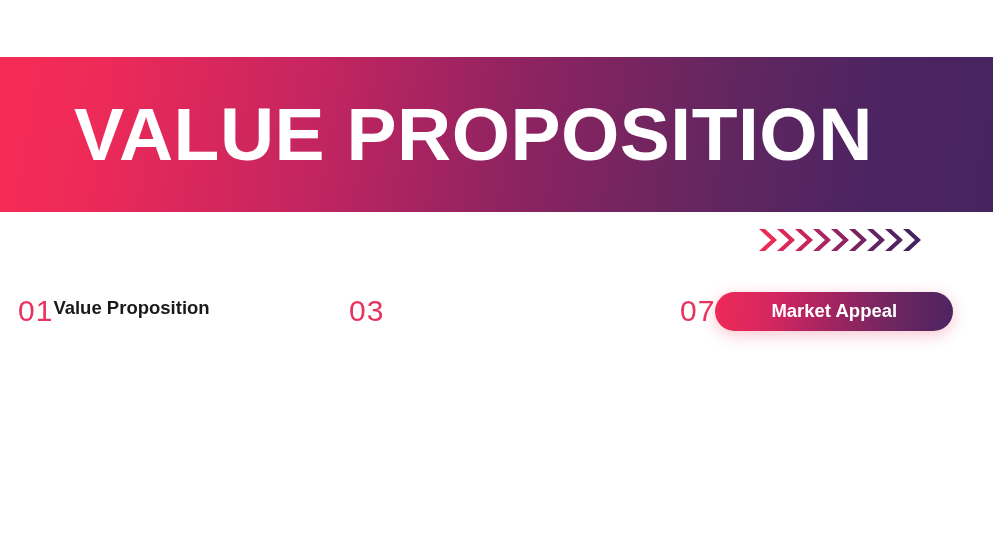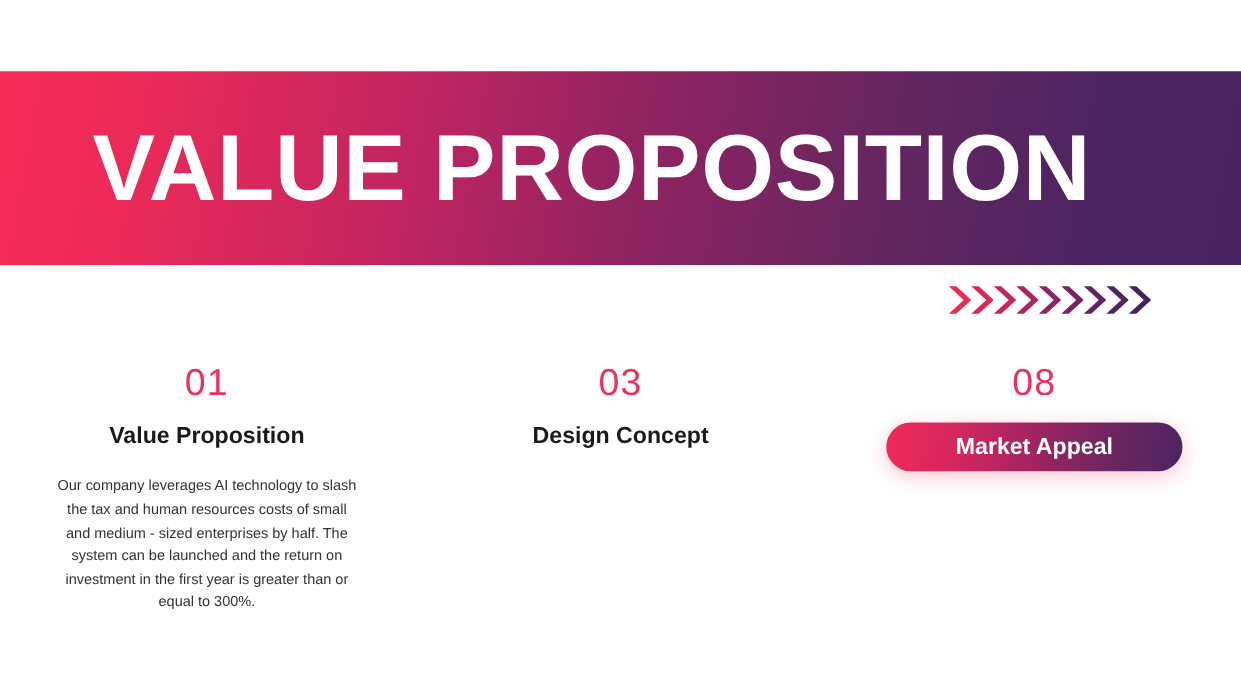--- a/index.html
+++ b/index.html
@@ -61,21 +61,20 @@
     position: absolute;
     left: 0;
     top: 292px;
     width: 993px;
     display: flex;
   }
   .col {
     width: 331px;
     box-sizing: border-box;
     display: flex;
-    flex-direction: column;
     align-items: center;
     padding: 0 18px;
   }
   .col-num {
     color: #e8335f;
     font-size: 30px;
     font-weight: normal;
     line-height: 1;
     letter-spacing: 1px;
     margin: 0 0 16px 0;
@@ -145,26 +144,24 @@
     <svg class="chev" viewBox="0 0 20 26">
       <path d="M2 2 L14 13 L2 24 L8 24 L20 13 L8 2 Z" fill="#442360"></path>
     </svg>
   </div>
 
 <div class="columns">
 
   <div class="col">
     <div class="col-num">01</div>
     <div class="col-head">Value Proposition</div>
-    <p class="col-body">Our company leverages AI technology to slash the tax and human resources costs of small and medium - sized enterprises by half. The system can be launched and the return on investment in the first year is greater than or equal to 300%.</p>
   </div>
 
   <div class="col">
     <div class="col-num">03</div>
-    <div class="col-head">Design Concept</div>
   </div>
 
   <div class="col">
-    <div class="col-num">08</div>
+    <div class="col-num">07</div>
     <div class="col-head pill">Market Appeal</div>
   </div>
 
 </div>
 
 </body></html>

